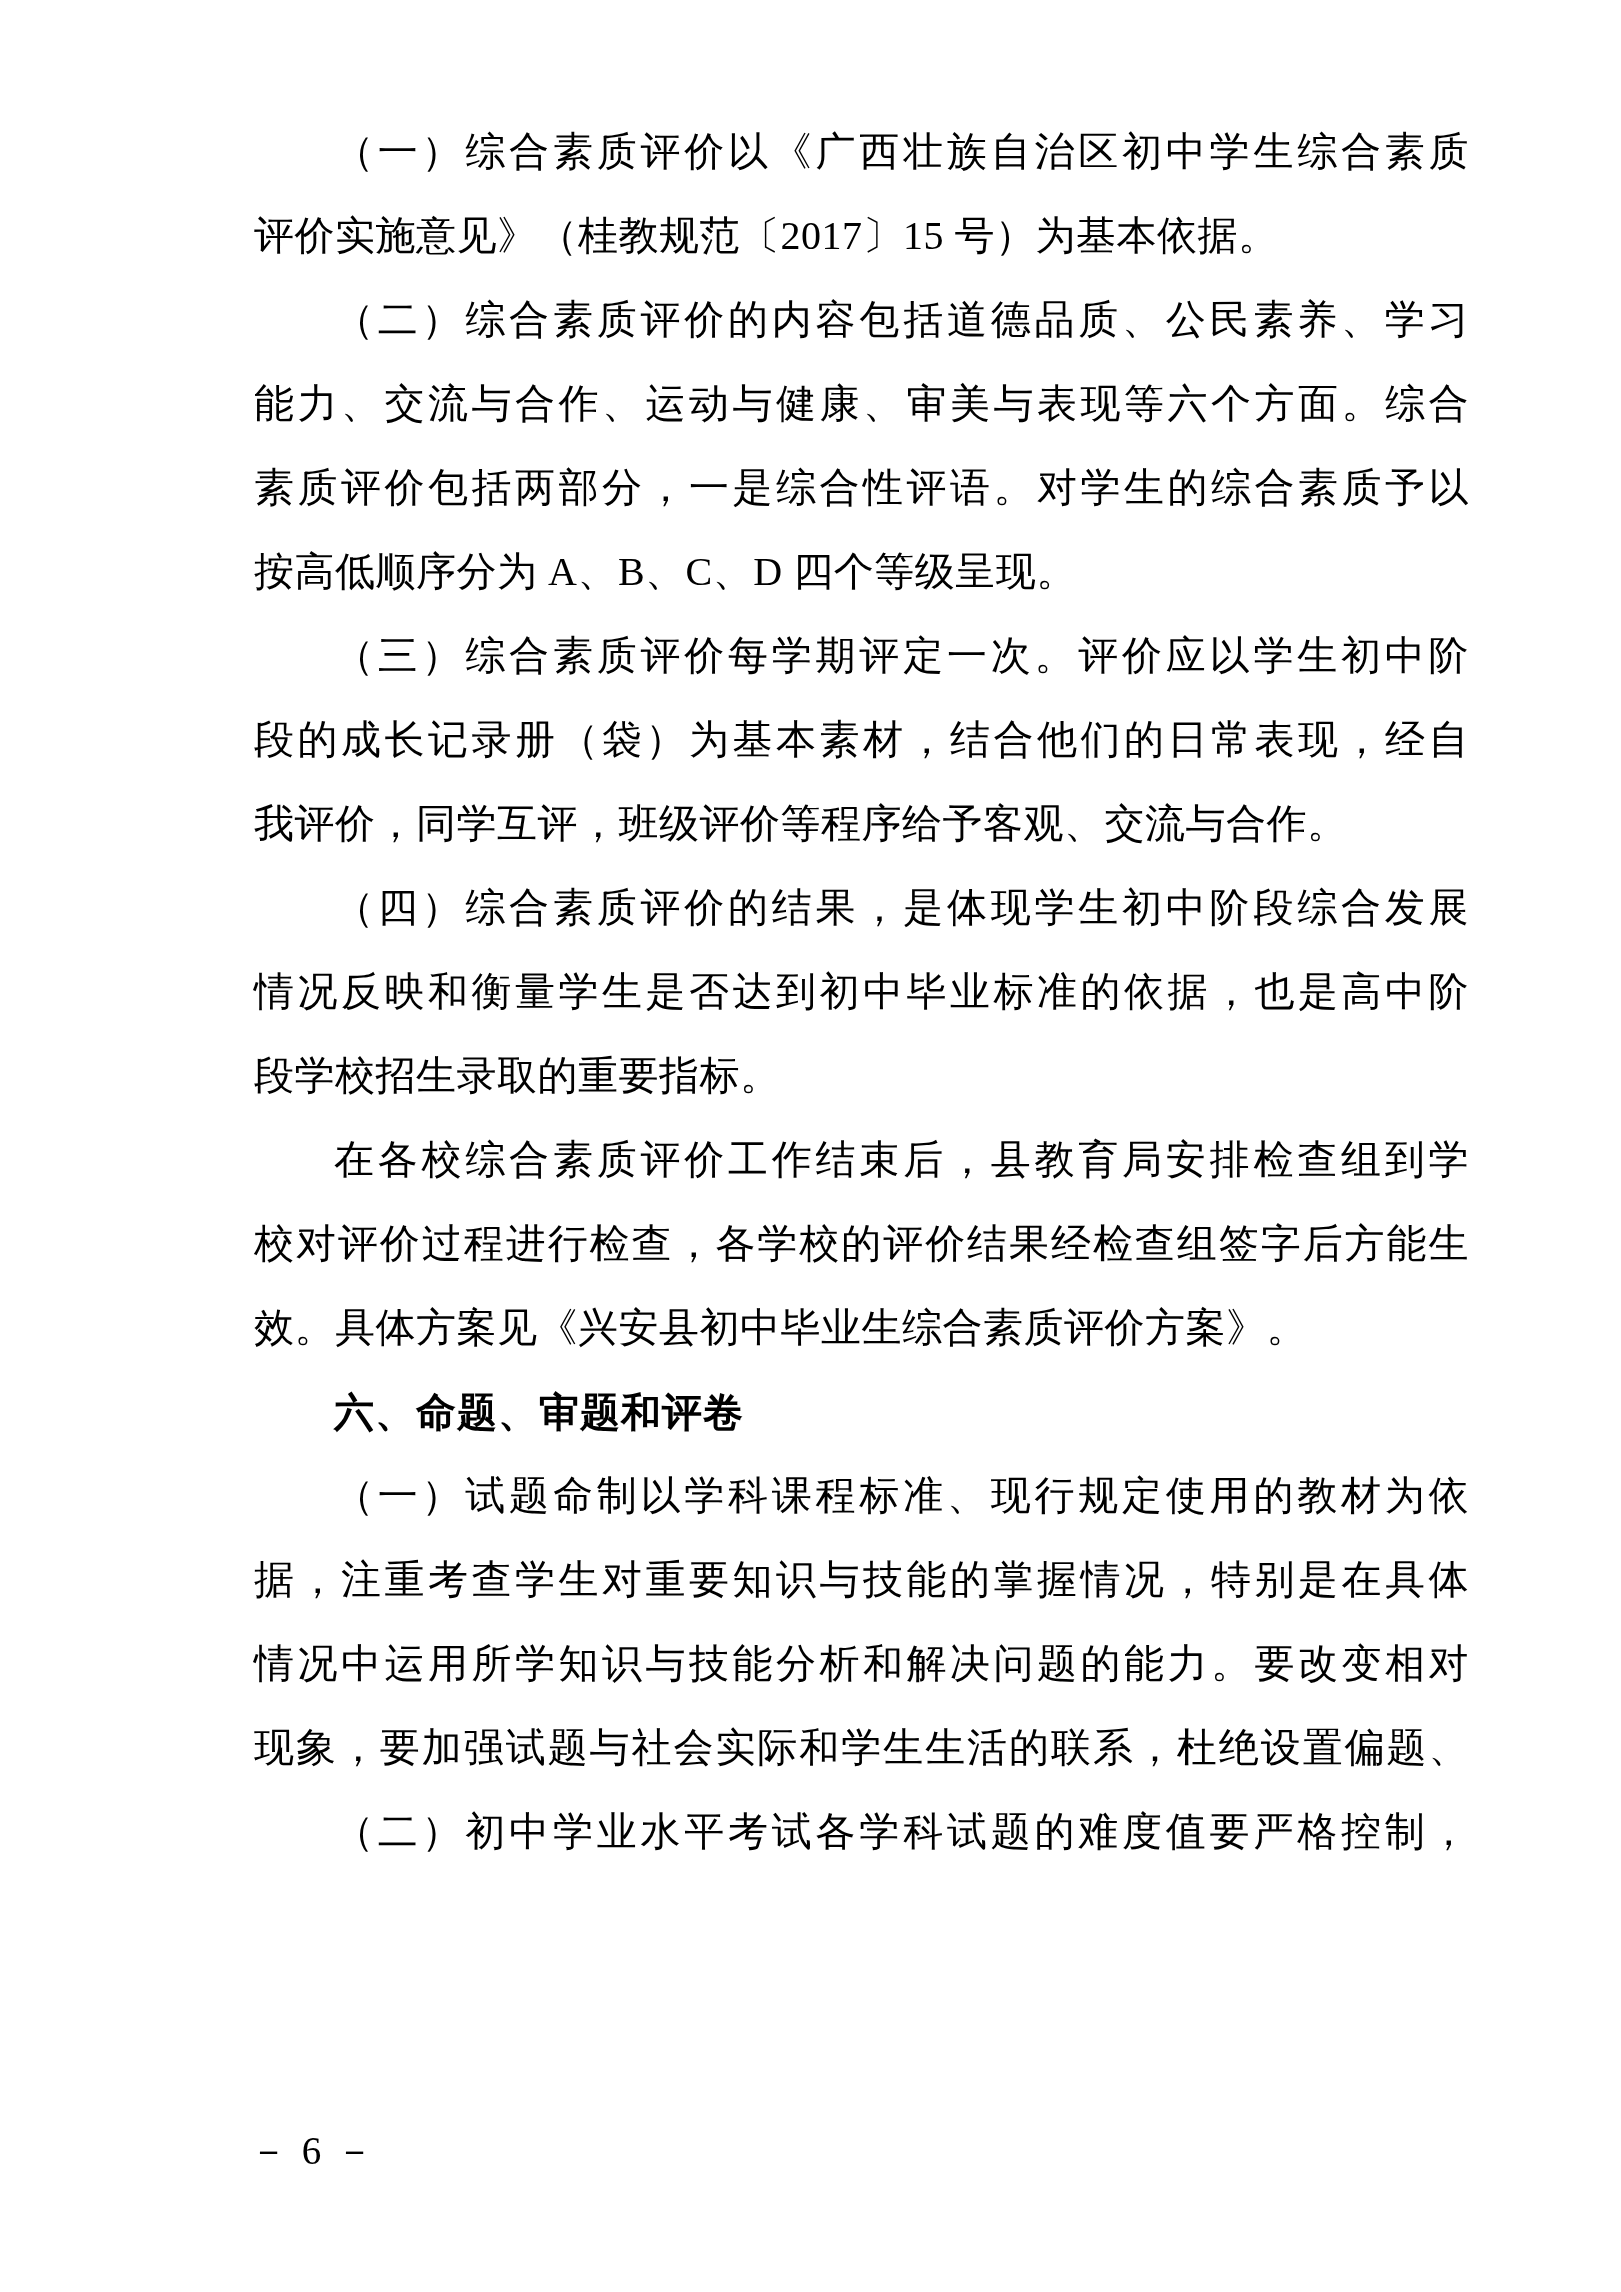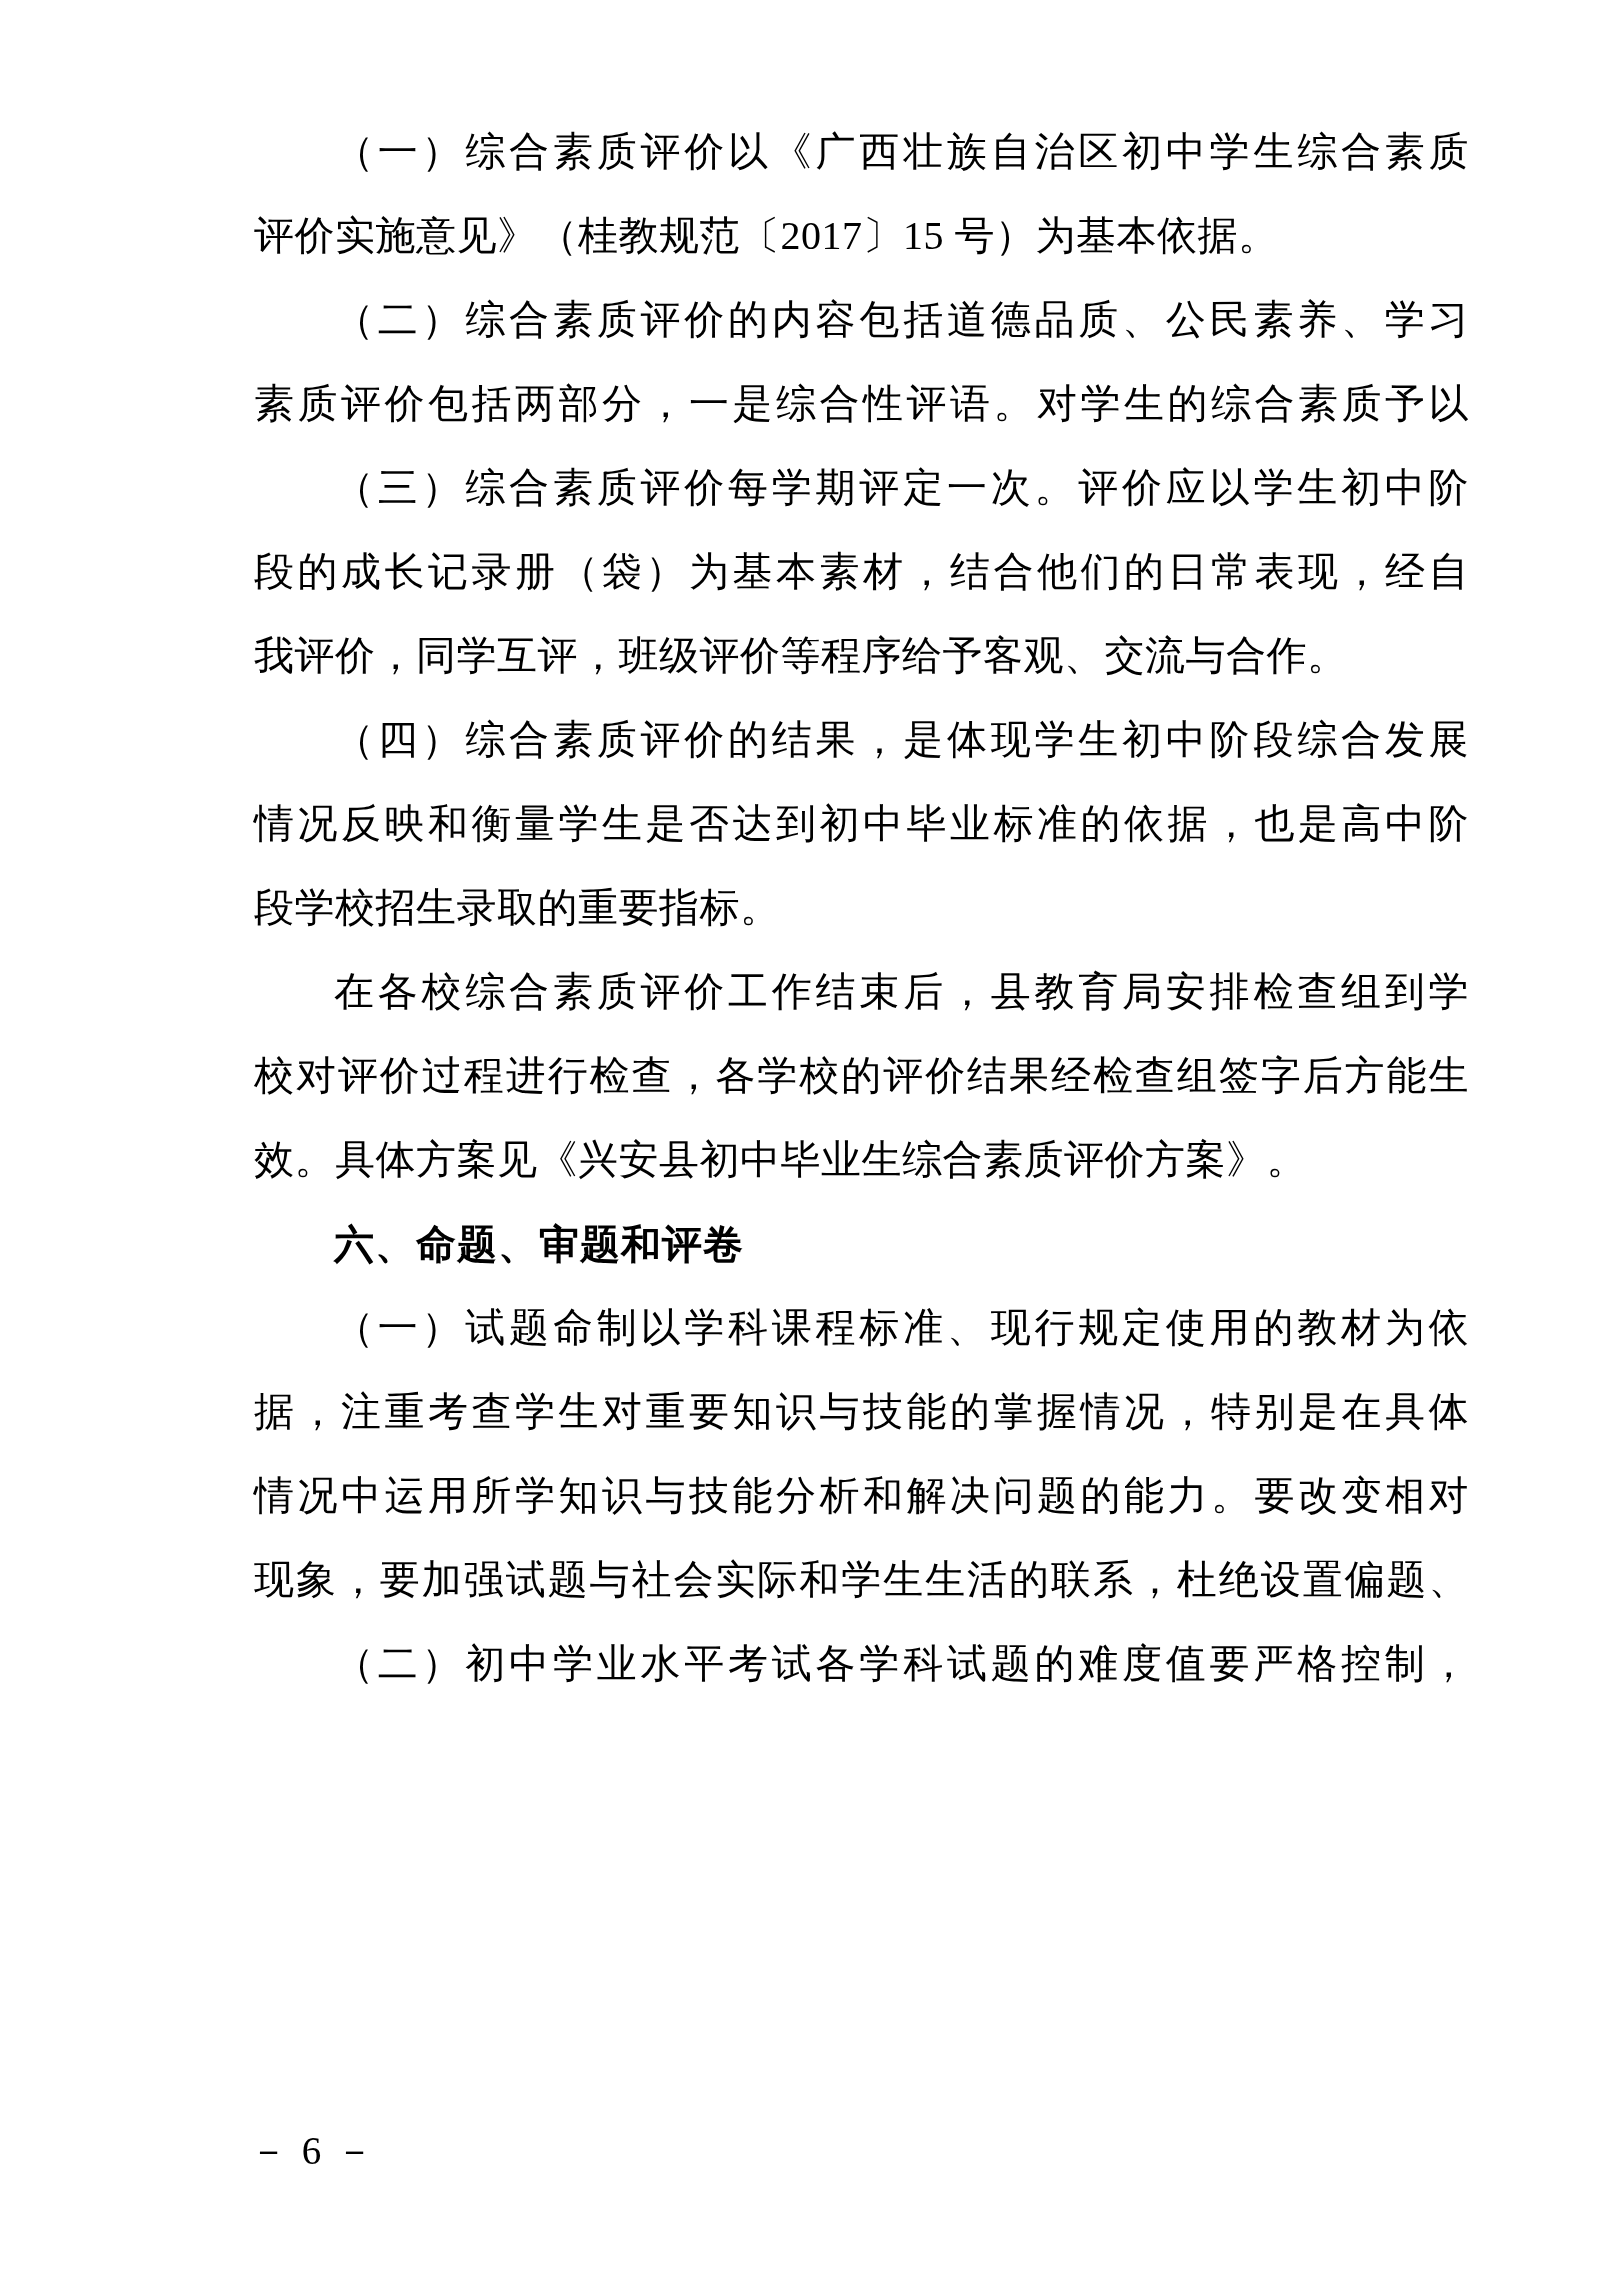--- a/index.html
+++ b/index.html
@@ -54,21 +54,23 @@
 </style>
 </head>
 <body>
 
 <div class="page">
   <div class="text-column">
 
     <div class="line indent">（一）综合素质评价以《广西壮族自治区初中学生综合素质</div>
     <div class="line end">评价实施意见》（桂教规范〔2017〕15 号）为基本依据。</div>
     <div class="line indent">（二）综合素质评价的内容包括道德品质、公民素养、学习</div>
+    <div class="line">能力、交流与合作、运动与健康、审美与表现等六个方面。综合</div>
     <div class="line">素质评价包括两部分，一是综合性评语。对学生的综合素质予以</div>
+    <div class="line end">按高低顺序分为 A、B、C、D 四个等级呈现。</div>
     <div class="line indent">（三）综合素质评价每学期评定一次。评价应以学生初中阶</div>
     <div class="line">段的成长记录册（袋）为基本素材，结合他们的日常表现，经自</div>
     <div class="line end">我评价，同学互评，班级评价等程序给予客观、交流与合作。</div>
     <div class="line indent">（四）综合素质评价的结果，是体现学生初中阶段综合发展</div>
     <div class="line">情况反映和衡量学生是否达到初中毕业标准的依据，也是高中阶</div>
     <div class="line end">段学校招生录取的重要指标。</div>
     <div class="line indent">在各校综合素质评价工作结束后，县教育局安排检查组到学</div>
     <div class="line">校对评价过程进行检查，各学校的评价结果经检查组签字后方能生</div>
     <div class="line end">效。具体方案见《兴安县初中毕业生综合素质评价方案》。</div>
 

